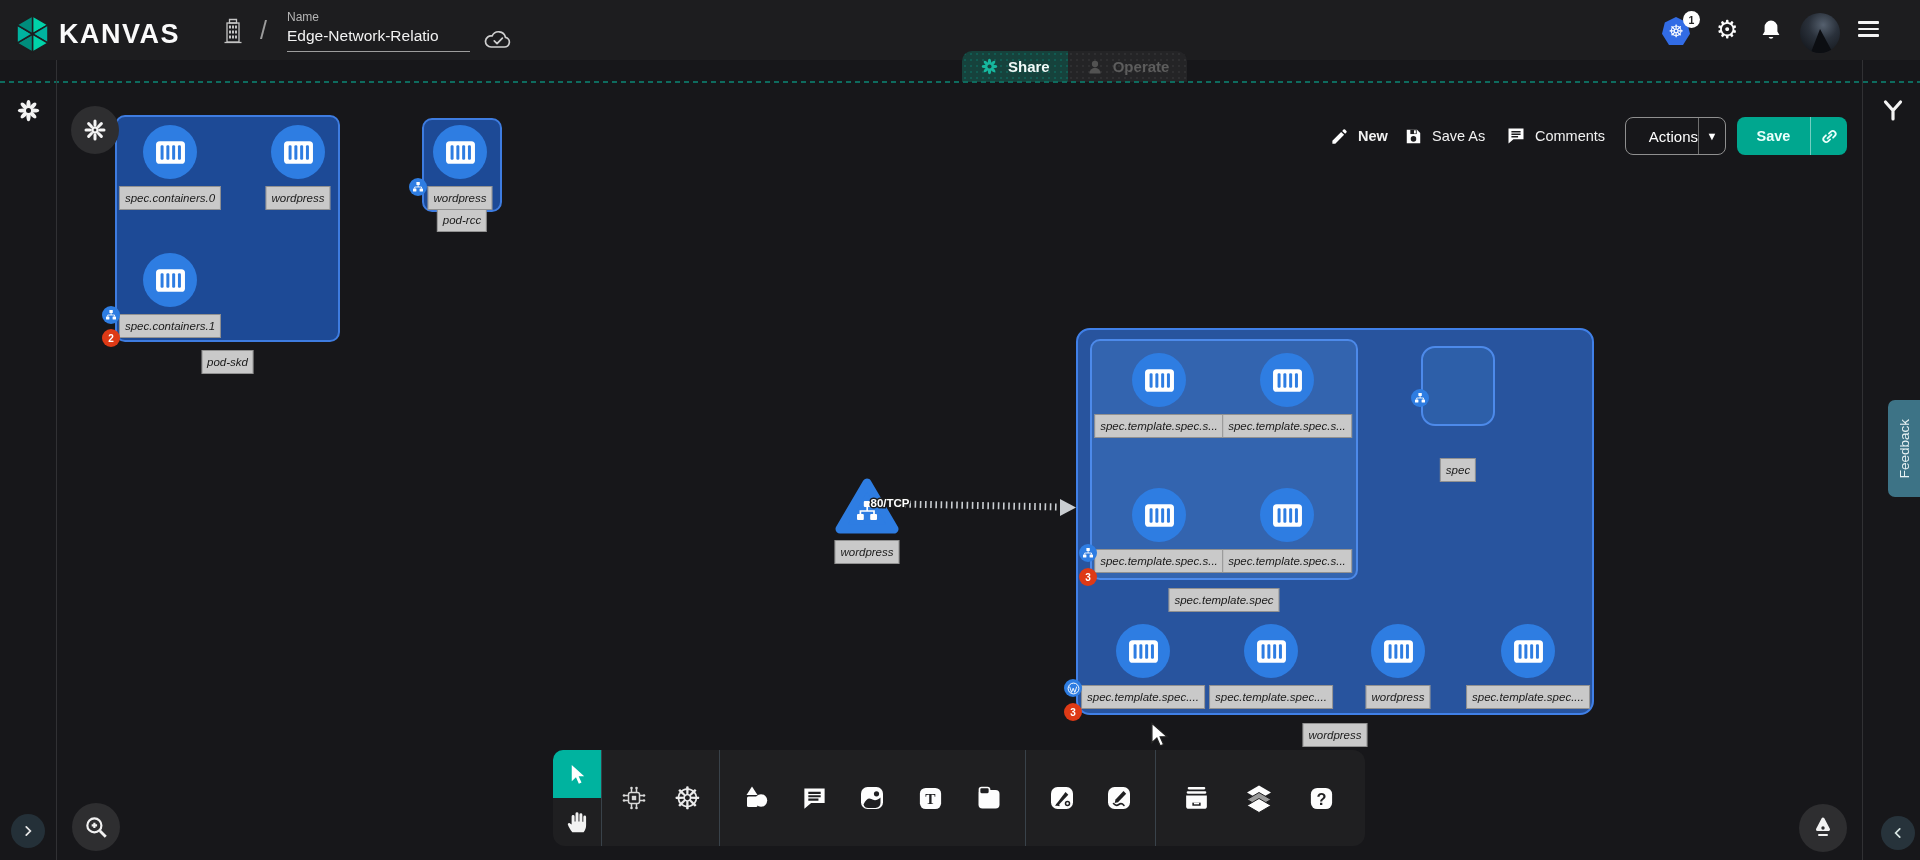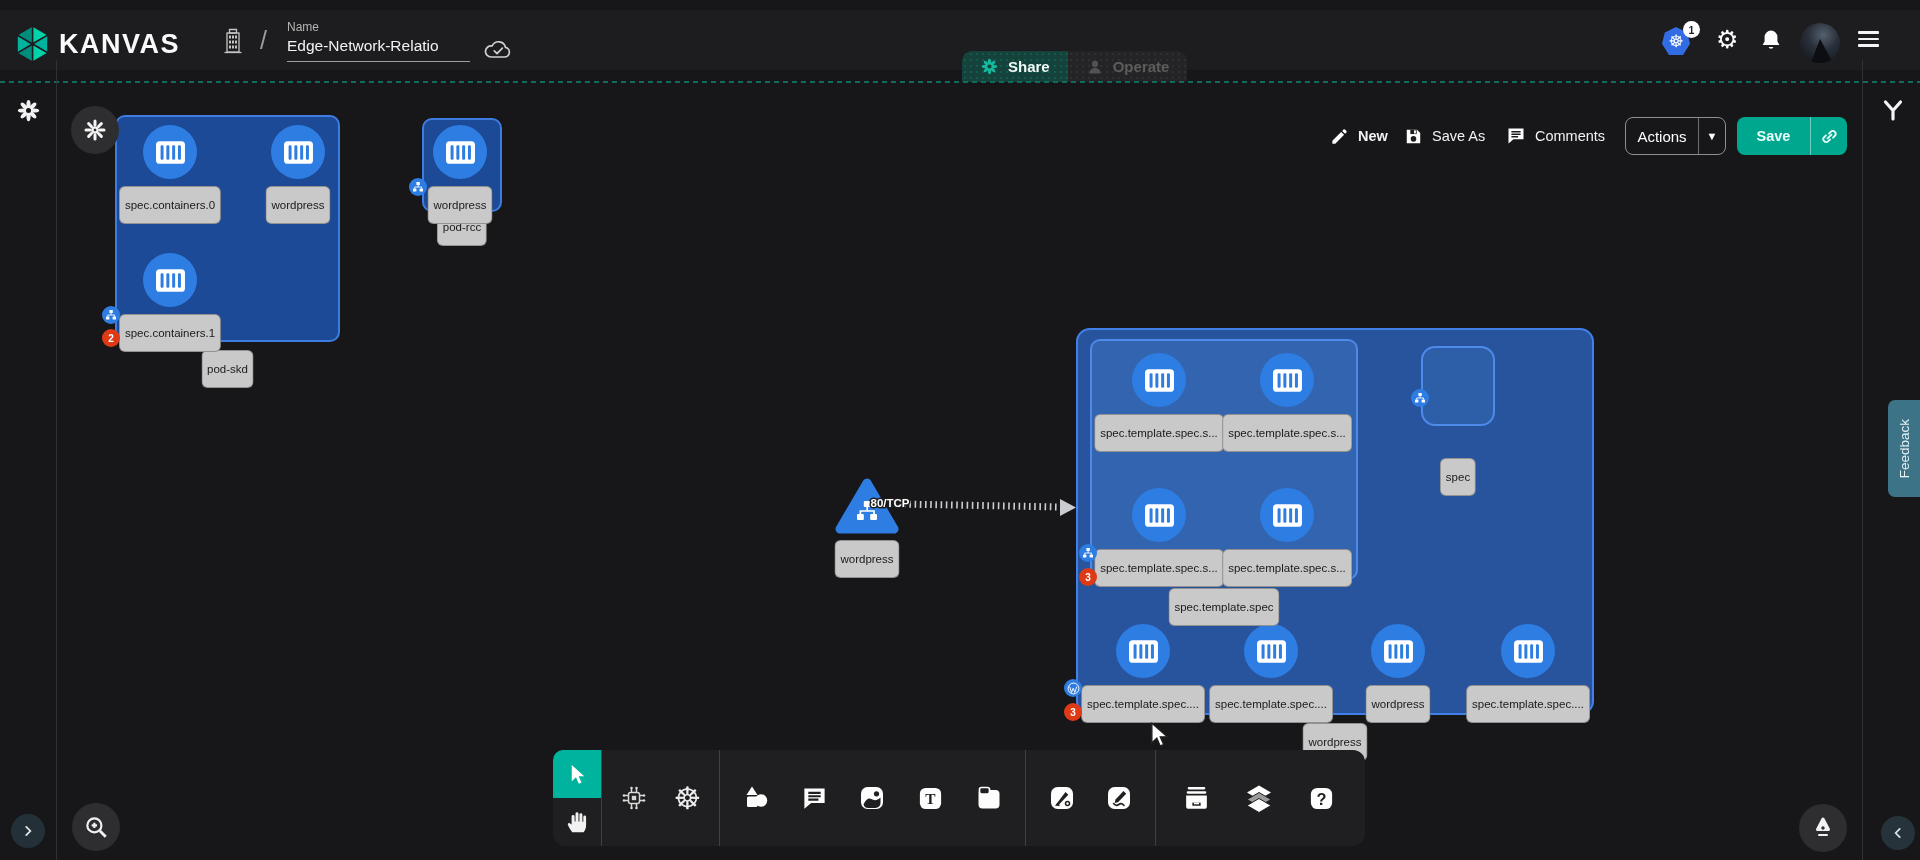--- a/index.html
+++ b/index.html
@@ -1,21 +1,21 @@
 <!DOCTYPE html>
 <html><head>
 <meta charset="utf-8">
 <style>
   * { margin:0; padding:0; box-sizing:border-box; }
   html,body { background:#000; }
   body { font-family:"Liberation Sans", sans-serif; }
   #app { position:relative; width:1920px; height:860px; background:#17171a; overflow:hidden; color:#eee; }
 
   
-  #header { position:absolute; left:0; top:10px; width:1920px; height:60px; background:#1d1d1f; }
+  #header { position:absolute; left:0; top:0; width:1920px; height:60px; background:#1d1d1f; }
   .hitem { position:absolute; display:flex; align-items:center; }
   #logo { left:14px; top:14px; gap:8px; }
   #logo-text { font-size:27px; font-weight:bold; letter-spacing:1.5px; color:#fafafa; }
   #building { left:220px; top:17px; }
   #slash { left:260px; top:16px; font-size:25px; color:#9c9c9c; font-weight:300; }
   #name-block { position:absolute; left:287px; top:10px; width:183px; }
   #name-label { font-size:12px; color:#b5b5b5; }
   #name-value { font-size:15.5px; color:#f2f2f2; border-bottom:1px solid #9e9e9e; padding:3px 0 6px 0; width:183px; white-space:nowrap; }
   #cloud-status { left:482px; top:26px; }
   #k8s-ctx { left:1662px; top:17px; width:34px; height:30px; position:absolute; }
@@ -48,35 +48,35 @@
   .rail-circle { position:absolute; border-radius:50%; display:flex; align-items:center; justify-content:center; }
 
   #feedback-tab { position:absolute; left:1888px; top:400px; width:32px; height:97px; background:#3d7386;
     border-radius:7px 0 0 7px; display:flex; align-items:center; justify-content:center; }
   #feedback-tab span { writing-mode:vertical-rl; transform:rotate(180deg); color:#e8f2f4; font-size:13.5px; }
 
   
   .act { position:absolute; top:117px; height:38px; display:flex; align-items:center; gap:9px; font-size:14.5px; color:#f2f2f2; cursor:default; }
   #actions-btn { position:absolute; left:1625px; top:117px; width:101px; height:38px; border:1px solid #8f8f8f; border-radius:8px;
     display:flex; align-items:center; color:#fff; font-size:15px; }
-  #actions-btn .lbl { flex:1; text-align:center; }
+  #actions-btn .lbl { flex:1; text-align:right; }
   #actions-btn .sep { width:1px; height:100%; background:#6f6f6f; }
   #actions-btn .caret { width:26px; text-align:center; font-size:11px; }
   #share-btn { position:absolute; left:1737px; top:117px; width:110px; height:38px; background:#00A austin; background:#00a78f;
     border-radius:8px; display:flex; align-items:center; color:#eafffb; font-weight:bold; font-size:14.5px; }
   #share-btn .lbl { flex:1; text-align:center; }
   #share-btn .sep { width:1px; height:100%; background:rgba(255,255,255,.45); }
   #share-btn .lnk { width:36px; display:flex; justify-content:center; }
 
   
   #graph { position:absolute; inset:0; }
   .group { position:absolute; border:2px solid #4080E8; }
   .node { position:absolute; width:54px; height:54px; border-radius:50%; background:#2E7DE2; display:flex; align-items:center; justify-content:center; z-index:3; }
   .chip { position:absolute; transform:translateX(-50%); background:#c9c9c9; color:#1a1a1a; font-size:11.5px;
-          padding:12px 5px; border-radius:6px; border:1px solid rgba(0,0,0,.28); white-space:nowrap; z-index:5; }
+          padding:5px 5px; border-radius:0; border:1px solid rgba(0,0,0,.28); white-space:nowrap; z-index:5;font-style:italic; }
   .badge { position:absolute; width:18px; height:18px; border-radius:50%; display:flex; align-items:center; justify-content:center; z-index:6; }
   .badge.pod, .badge.wordpress { background:#2E7DE2; }
   .badge.count { background:#DE3A16; color:#fff; font-size:10px; font-weight:bold; }
   #edge-svg { position:absolute; inset:0; pointer-events:none; z-index:4; }
 
   
   #toolbar { position:absolute; left:553px; top:750px; width:812px; height:96px; background:#1f1f21; border-radius:12px; display:flex; z-index:7; }
   #tool-col { width:48px; display:flex; flex-direction:column; }
   #tool-col .tool { width:48px; height:48px; display:flex; align-items:center; justify-content:center; }
   #tool-col .tool.active { background:#00B39F; border-radius:10px 0 0 0; }

